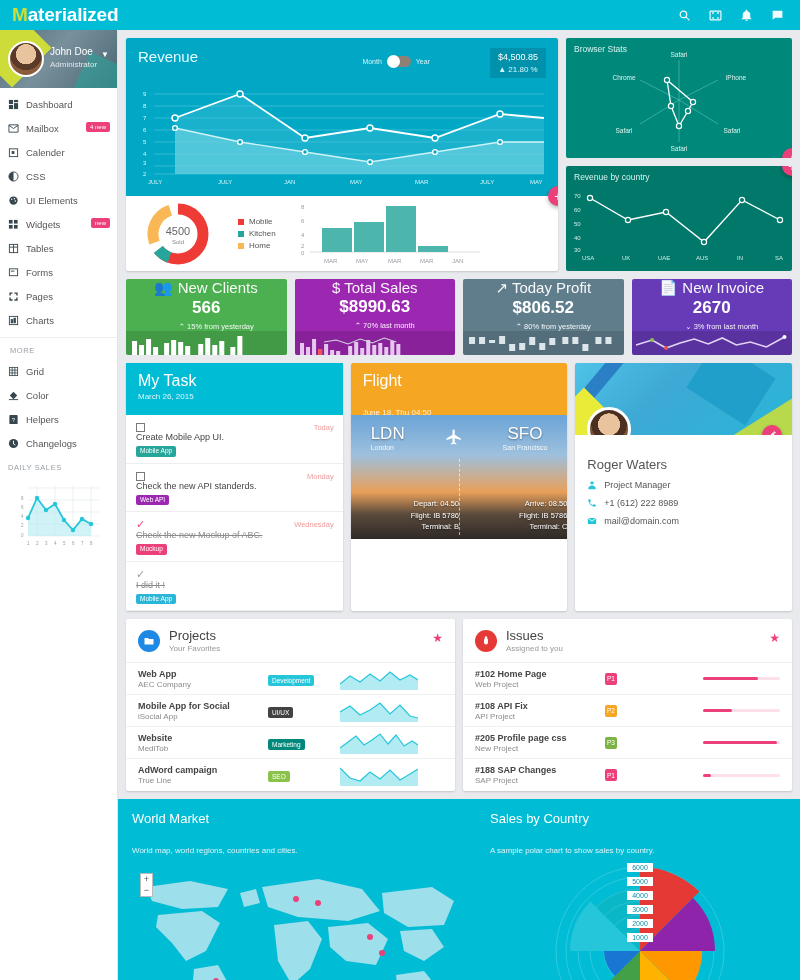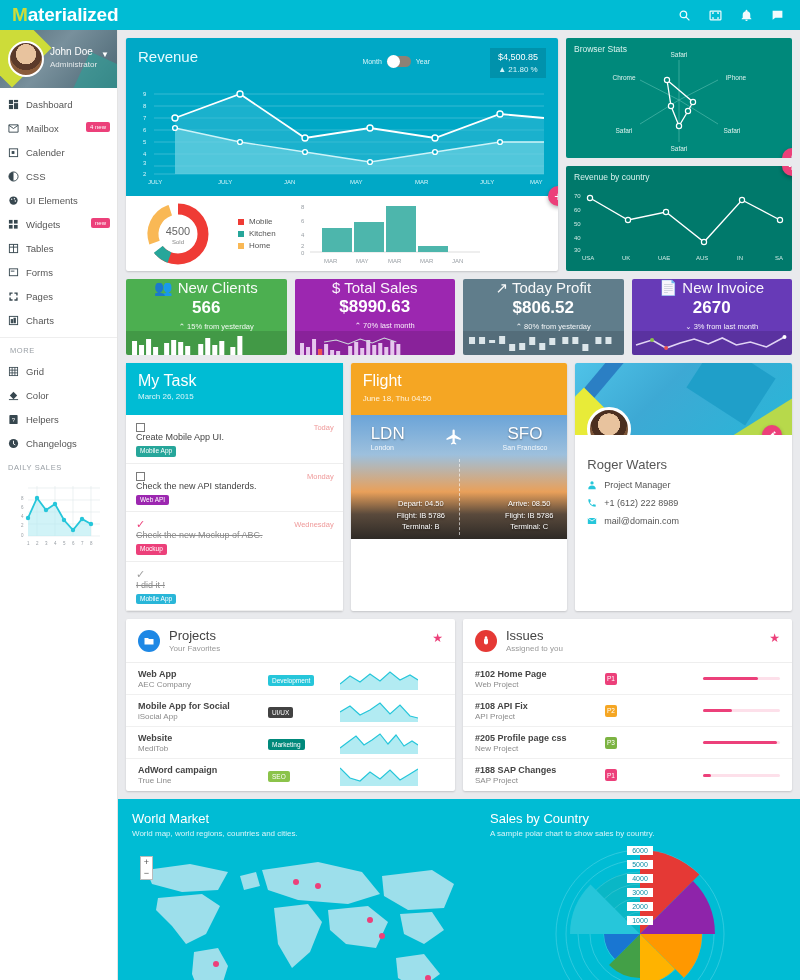--- a/index.html
+++ b/index.html
@@ -113,30 +113,30 @@
   .check.grey { color:#9e9e9e; }
   .tasktitle { font-size:9px; color:#444; }
   .done .tasktitle { text-decoration:line-through; color:#8c8c8c; }
   .tchip { display:inline-block; font-size:6.5px; color:#fff; padding:2px 4px; border-radius:2px; margin-top:4px; line-height:1; }
   .tday { position:absolute; right:9px; top:8px; font-size:7.5px; color:#ef9a9a; }
 
   
   .flightcard { width:222px; overflow:hidden; }
   .fhead { background:#f5a623; height:52px; padding:9px 12px 16px; }
   .fhead h3 { color:#fff; font-size:16px; font-weight:300; }
-  .fhead .d { color:#fff3dd; font-size:8px; margin-top:4px; }
+  .fhead .d { color:#fff3dd; font-size:8px; margin-top:18px; }
   .fbody {
     height:124px; position:relative; color:#fff;
     background:linear-gradient(180deg,#6ba4d8 0%,#9dc0dd 32%,#e9a05a 62%,#5a4a3c 80%,#2e2a26 100%);
   }
   .fcodes { display:flex; align-items:center; justify-content:space-around; padding-top:9px; }
   .fcode { font-size:17px; font-weight:300; text-align:center; text-shadow:0 1px 2px rgba(0,0,0,.4); }
   .fcity { font-size:7px; opacity:.9; }
   .fdet { position:absolute; bottom:6px; width:100%; display:flex; }
-  .fdet > div { flex:1; text-align:center; font-size:7.5px; line-height:1.55; text-shadow:0 1px 2px rgba(0,0,0,.6);margin-left:32px; }
+  .fdet > div { flex:1; text-align:right; font-size:7.5px; line-height:1.55; text-shadow:0 1px 2px rgba(0,0,0,.6);margin-left:32px; }
   .fdivider { position:absolute; left:50%; top:44px; bottom:4px; border-left:1px dashed rgba(255,255,255,.6); }
 
   
   .profcard { width:222px; overflow:hidden; }
   .profbanner {
     height:72px; position:relative; overflow:hidden;
     background:linear-gradient(135deg,#4fc3e8 0%,#3da9d4 40%,#29b6d8 100%);
   }
   .profbanner .y1 { position:absolute; left:-14px; top:34px; width:46px; height:46px; background:#e8eb38; transform:rotate(45deg); }
   .profbanner .b1 { position:absolute; left:14px; top:-16px; width:14px; height:76px; background:#2b7fc4; transform:rotate(40deg); }
@@ -168,21 +168,21 @@
   .lchip { font-size:6.5px; color:#fff; padding:2px 4px; border-radius:2px; line-height:1; }
   .lchipwrap { width:72px; }
   .pbox { width:12px; height:12px; color:#fff; font-size:6.5px; display:flex; align-items:center; justify-content:center; border-radius:2px; }
   .pbar { flex:1; height:3px; background:#fde0ea; margin-left:26px; border-radius:2px; position:relative; }
   .pbar i { position:absolute; left:0; top:0; height:3px; background:#ec407a; border-radius:2px; }
 
   
   .bottom { margin-top:8px; background:#00bcd4; height:222px; display:flex; }
   .bcol { flex:1; padding:12px 14px; }
   .bt { color:#fff; font-size:13px; font-weight:400; }
-  .bs { color:#d9f5fa; font-size:8px; margin-top:3px; }
+  .bs { color:#d9f5fa; font-size:8px; margin-top:20px; }
   .zoomctl { position:absolute; left:8px; top:8px; width:13px; background:#fff; border:1px solid #bbb; z-index:3; }
   .zoomctl div { height:11px; font-size:9px; text-align:center; line-height:11px; color:#555; }
   .footer { height:30px; background:#00bcd4; display:flex; align-items:center; padding:0 12px; border-top:1px solid rgba(255,255,255,.18); }
 </style>
 </head>
 <body>
 
 <div class="app">
 
   <div class="topbar">

